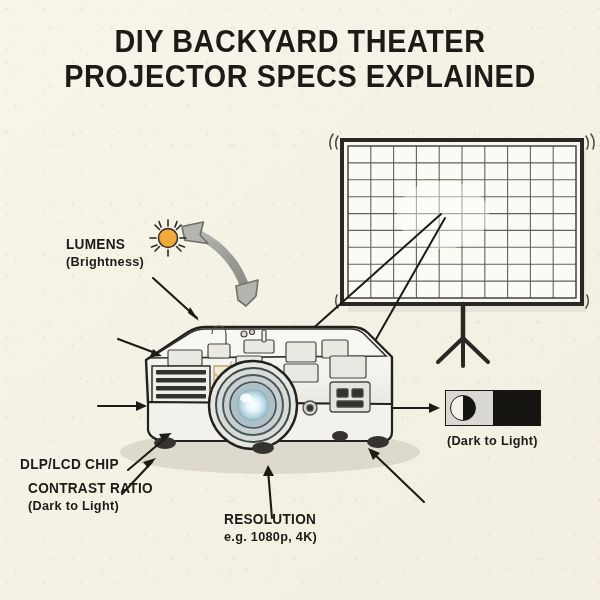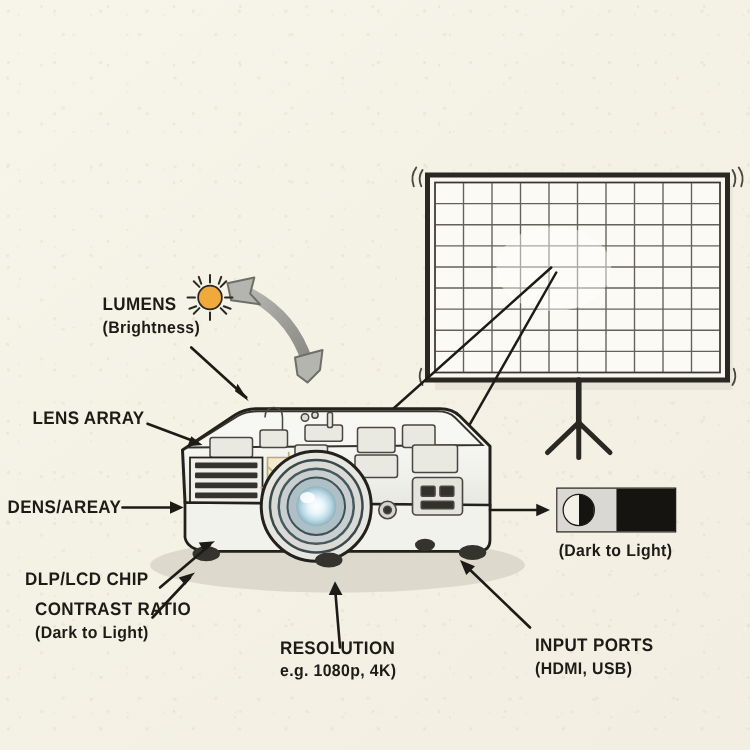--- a/index.html
+++ b/index.html
@@ -77,21 +77,21 @@
     transform-origin: center center;
   }
   .label .secondary {
     display: block;
     font-size: 13.5px;
     line-height: 17px;
     transform: scaleX(0.94);
     transform-origin: left center;
   }
 
-  #lbl-lumens     { left: 66px;  top: 236px; margin-left: 16px; }
+  #lbl-lumens     { left: 66px;  top: 236px; }
   #lbl-lens       { left: 26px;  top: 327px; }
   #lbl-dens       { left: 6px;   top: 398px; }
   #lbl-dlp        { left: 20px;  top: 456px; }
   #lbl-contrast   { left: 28px;  top: 480px; }
   #lbl-resolution { left: 224px; top: 511px; }
   #lbl-input      { left: 428px; top: 509px; }
   #lbl-swatch     { left: 444px; top: 432px; text-align: center; }
 
   
   #swatch {
@@ -146,20 +146,24 @@
     height: 600px;
     overflow: visible;
   }
 </style>
 </head>
 <body>
 
 <div id="poster">
   <div id="artboard">
 
+    <div class="title-block">
+      <span class="title-line">DIY BACKYARD THEATER</span>
+      <span class="title-line">PROJECTOR SPECS EXPLAINED</span>
+    </div>
 
     <svg class="vec" viewBox="0 0 600 600">
       <defs>
         <radialGradient id="lensGlow" cx="50%" cy="50%" r="50%">
           <stop offset="0%" stop-color="#ffffff"></stop>
           <stop offset="38%" stop-color="#e8f6fb"></stop>
           <stop offset="72%" stop-color="#bcdae6"></stop>
           <stop offset="100%" stop-color="#8fb3c0"></stop>
         </radialGradient>
         <radialGradient id="lampGlow" cx="50%" cy="50%" r="50%">
@@ -369,45 +373,35 @@
         <div class="moon"></div>
       </div>
       <div class="half-dark"></div>
     </div>
 
     <div class="label" id="lbl-lumens">
       <span class="primary">LUMENS</span>
       <span class="secondary">(Brightness)</span>
     </div>
 
-    <div class="label" id="lbl-lens">
-      <span class="primary">LENS ARRAY</span>
-    </div>
-
-    <div class="label" id="lbl-dens">
-      <span class="primary">DENS/AREAY</span>
-    </div>
+
 
     <div class="label" id="lbl-dlp">
       <span class="primary">DLP/LCD CHIP</span>
     </div>
 
     <div class="label" id="lbl-contrast">
       <span class="primary">CONTRAST RATIO</span>
       <span class="secondary">(Dark to Light)</span>
     </div>
 
     <div class="label" id="lbl-resolution">
       <span class="primary">RESOLUTION</span>
       <span class="secondary">e.g. 1080p, 4K)</span>
     </div>
 
-    <div class="label" id="lbl-input">
-      <span class="primary">INPUT PORTS</span>
-      <span class="secondary">(HDMI, USB)</span>
-    </div>
 
     <div class="label center" id="lbl-swatch">
       <span class="secondary">(Dark to Light)</span>
     </div>
 
   </div>
 </div>
 
 </body></html>

